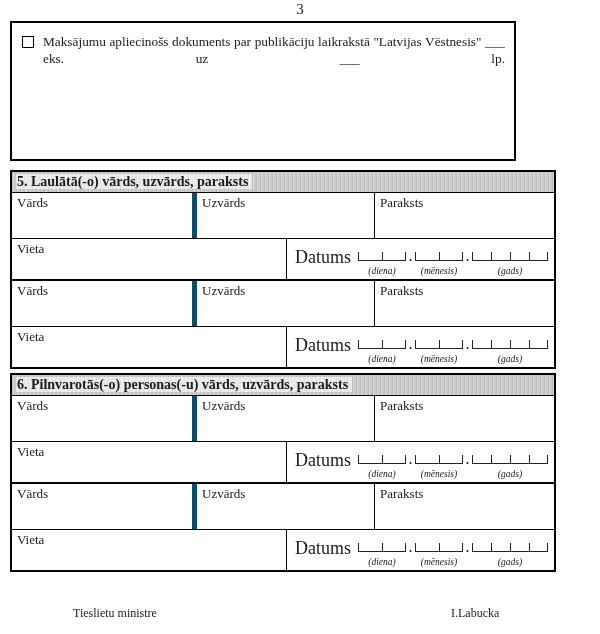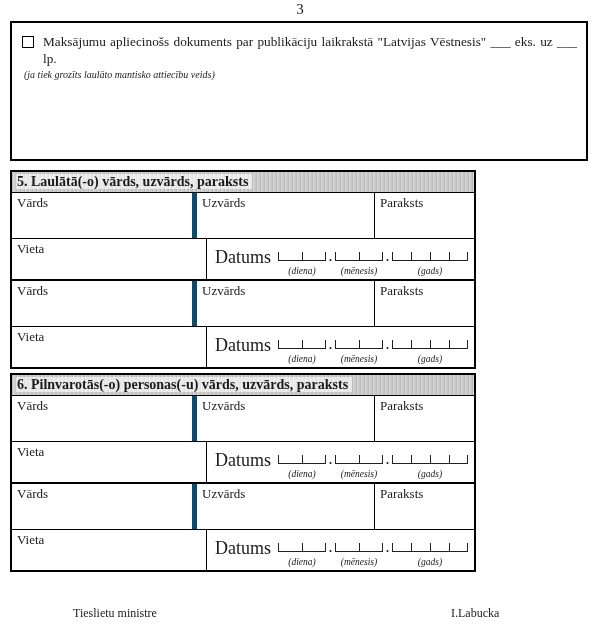--- a/index.html
+++ b/index.html
@@ -13,21 +13,21 @@
   }
   .sheet { position:absolute; inset:0; }
 
   .page-number {
     position:absolute; top:1px; left:0; width:100%;
     text-align:center; font-size:15px;
   }
 
   
   .top-box {
-    position:absolute; left:10px; top:21px; width:578px; height:140px;
+    position:absolute; left:10px; top:21px; width:506px; height:140px;
     border:2.5px solid #000;
   }
   .check-item {
     display:flex; gap:9px;
     margin:11px 9px 0 10px;
     font-size:13.3px; line-height:1.25;
   }
   .check-item.second { margin-top:14px; line-height:1.5; }
   .checkbox {
     width:12px; height:12px; border:1.5px solid #000;
@@ -36,21 +36,21 @@
   .check-text { flex:1; }
   .justify-full { text-align:justify; text-align-last:justify; }
   .check-note {
     font-style:italic; font-size:10px;
     margin:2px 8px 0 12px;
   }
   .inline-note { font-style:italic; font-size:10.5px; }
 
   
   .form-box {
-    position:absolute; left:10px; width:466px;
+    position:absolute; left:10px; width:546px;
     border:2.5px solid #000; background:#fff;
   }
   .box5 { top:170px; }
   .box6 { top:373px; }
   .form-header {
     height:21px; line-height:20px;
     padding-left:4px;
     font-weight:bold; font-size:14px;
     background:repeating-linear-gradient(90deg,#b9b9b9 0 1px,#dadada 1px 2px,#c9c9c9 2px 4px);
     border-bottom:1.5px solid #000;
@@ -96,21 +96,20 @@
 
 <div class="sheet">
 
   <div class="page-number">3</div>
 
   <div class="top-box">
     <div class="check-item">
       <span class="checkbox"></span>
       <div class="check-text justify-full">Maksājumu apliecinošs dokuments par publikāciju laikrakstā "Latvijas Vēstnesis" ___ eks. uz ___ lp.</div>
     </div>
-    <div class="check-note">(ja tiek grozīts laulāto mantisko attiecību veids)</div>
 
   </div>
 
   <section class="form-box box5">
     <div class="form-header">
       <span class="header-label">5. Laulātā(-o) vārds, uzvārds, paraksts</span>
     </div>
 
     <div class="person-block">
       <div class="row names-row">

